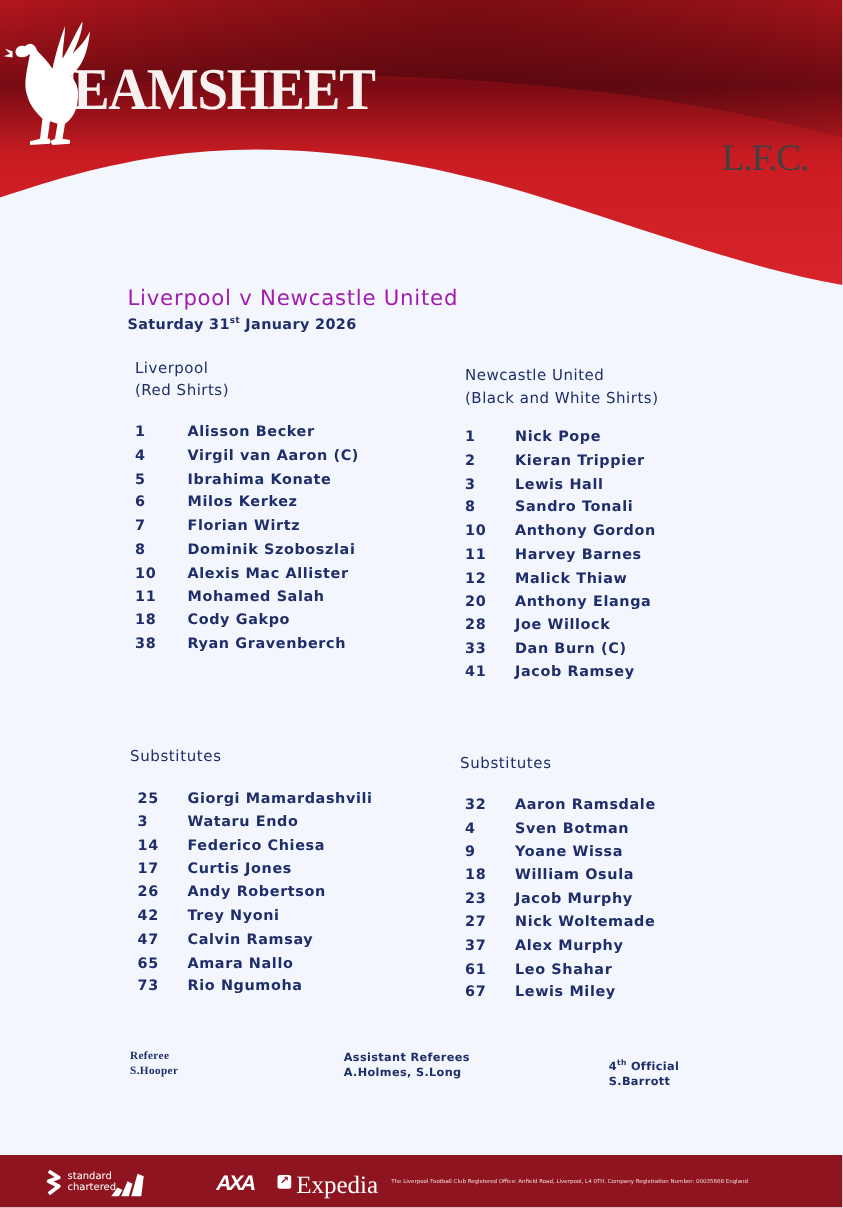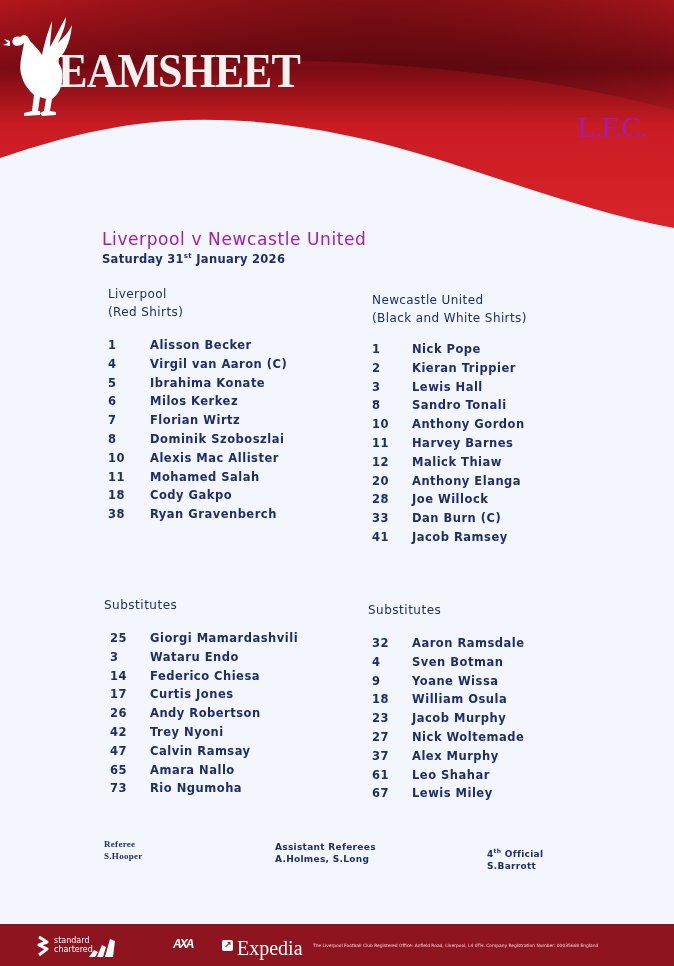--- a/index.html
+++ b/index.html
@@ -15,21 +15,21 @@
   .header svg { position: absolute; left: 0; top: 0; }
   .title {
     position: absolute; left: 30px; top: 44px;
     font-family: "Liberation Serif", serif; font-weight: bold;
     font-size: 44px; letter-spacing: -1px; color: #f7f1ef;
     transform: scaleY(1.08); transform-origin: left top;
   }
   .crest { position: absolute; left: 574px; top: 8px; width: 76px; height: 140px; }
   .crest-text {
     position: absolute; left: 572px; top: 110px; width: 80px; text-align: center;
-    font-family: "Liberation Serif", serif; font-size: 30px; color: #a21caf; letter-spacing: -1px;
+    font-family: "Liberation Serif", serif; font-size: 30px; color: #404040; letter-spacing: -1px;
   }
   .match {
     position: absolute; left: 102px; top: 229px;
     font-size: 17px; letter-spacing: 0.6px; color: #a21caf;
   }
   .date {
     position: absolute; left: 102px; top: 252px;
     font-size: 11.5px; font-weight: bold; letter-spacing: 0.3px; color: #1f2e6a;
   }
   .date sup { font-size: 7px; }
@@ -44,21 +44,21 @@
   .official { position: absolute; font-size: 9px; font-weight: bold; line-height: 12px; letter-spacing: 0.3px; color: #1f2e6a; }
   .official sup { font-size: 6px; }
   .footer {
     position: absolute; left: 0; top: 924px; width: 674px; height: 42px;
     background: #8e1420;
   }
   .sponsor { position: absolute; color: #fff; }
   .sc-icon { left: 36px; top: 12px; font-size: 20px; font-weight: bold; }
   .sc-text { left: 54px; top: 12px; font-size: 8px; line-height: 9px; font-family: "DejaVu Sans", sans-serif; }
   .adidas-icon { left: 88px; top: 12px; }
-  .axa-text { left: 173px; top: 13px; font-size: 12px; font-style: italic; font-weight: bold; letter-spacing: -2px; font-family: "Liberation Sans", sans-serif; }
+  .axa-text { left: 173px; top: 13px; font-size: 17px; font-style: italic; font-weight: bold; letter-spacing: -2px; font-family: "Liberation Sans", sans-serif; }
   .expedia-icon { left: 222px; top: 16px; width: 11px; height: 11px; background: #fff; border-radius: 2px; color: #8e1420; font-size: 9px; line-height: 11px; text-align: center; font-weight: bold; }
   .expedia-text { left: 237px; top: 13px; font-size: 20px; font-family: Liberation Serif, serif; }
   .legal { left: 313px; top: 19px; font-size: 4.4px; color: #f1d6d8; white-space: nowrap; }
 </style>
 </head>
 <body>
 
 <div class="header">
   <svg width="674" height="240" viewBox="0 0 674 240">
     <defs>

